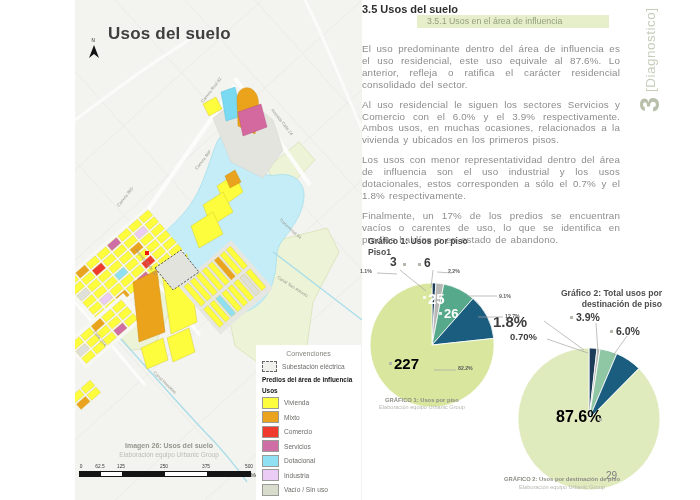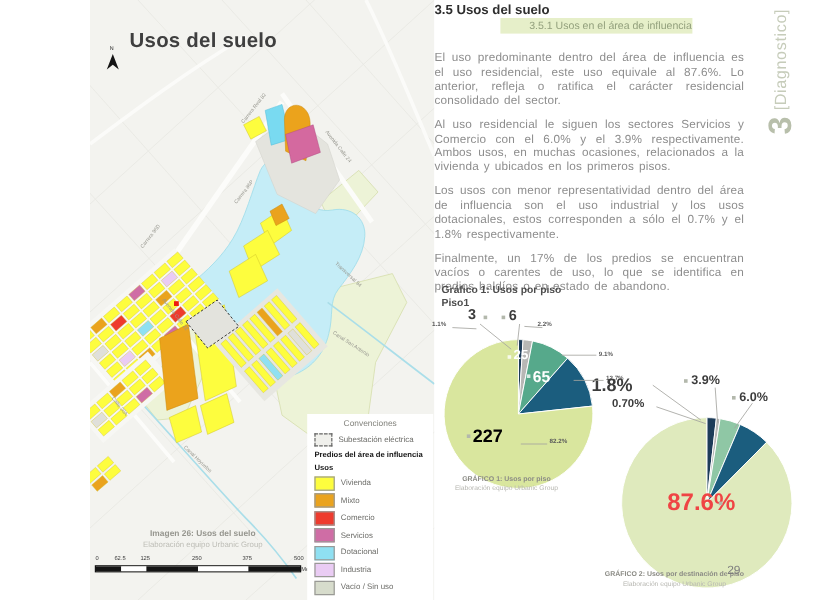--- a/index.html
+++ b/index.html
@@ -25,22 +25,22 @@
           padding:3px 6px;box-sizing:border-box;}
   .lg-title{text-align:center;font-size:7px;color:#83837d;margin:2px 0 4px;}
   .lg-row{display:flex;align-items:center;gap:5px;margin:2.5px 0;}
   .lg-sub-swatch{width:13px;height:9px;border:1px dashed #666;background:#f0f0ec;flex:none;}
   .lg-swatch{width:15px;height:10px;border:0.5px solid #9a9a96;flex:none;}
   .lg-strong{font-size:6.4px;font-weight:bold;color:#161616;margin:4px 0 1px;}
   .lg-label{font-size:6.6px;color:#6c6c68;}
 
   
   .heading{position:absolute;left:362px;top:3px;font-size:11px;font-weight:bold;color:#2e2e2e;}
-  .subhead{position:absolute;left:417px;top:15px;width:160px;height:13px;background:#e6efc9;
-           font-size:8.8px;color:#93a07d;line-height:13px;padding-left:24px;box-sizing:border-box;}
+  .subhead{position:absolute;left:417px;top:15px;width:192px;height:13px;background:#e6efc9;
+           font-size:8.8px;color:#93a07d;line-height:13px;padding-left:10px;box-sizing:border-box;}
   .paras{position:absolute;left:362px;top:43px;width:258px;font-size:9.8px;line-height:11.9px;
          color:#8d8d8d;text-align:justify;letter-spacing:.15px;word-spacing:1.2px;}
   .paras p{margin:0 0 8px 0;}
   .side-tab{position:absolute;left:595px;top:45px;width:110px;height:24px;transform:rotate(-90deg);
             display:flex;align-items:center;gap:5px;}
   .side-num{font-size:27px;font-weight:bold;color:#b8bfab;line-height:1;}
   .side-txt{font-size:13.5px;color:#c6ccba;letter-spacing:.5px;}
 
   
   .c1-title{position:absolute;left:368px;top:236px;font-size:8.6px;font-weight:bold;color:#4c4c4c;line-height:10.5px;}
@@ -340,49 +340,50 @@
         <path d="M62 62 L65.9 0.1 A62 62 0 0 1 73.8 1.1 Z" fill="#b7b7b5" stroke="#fff" stroke-width="0.8"></path>
         <path d="M62 62 L73.8 1.1 A62 62 0 0 1 103.0 15.5 Z" fill="#56a98b" stroke="#fff" stroke-width="0.8"></path>
         <path d="M62 62 L103.0 15.5 A62 62 0 0 1 123.7 55.4 Z" fill="#1b5d7e" stroke="#fff" stroke-width="0.8"></path>
         <path d="M62 62 L123.7 55.4 A62 62 0 1 1 62.0 0.0 Z" fill="#d9e69e" stroke="#fff" stroke-width="0.8"></path>
       </svg></div>
 
   <span class="pl-xs" style="left:360px;top:268px">1.1%</span>
   <span class="pl" style="left:390px;top:255px;font-size:12px">3</span>
   <span class="pl" style="left:424px;top:256px;font-size:12px">6</span>
   <span class="pl-xs" style="left:448px;top:268px">2.2%</span>
-  <span class="pl pl-w" style="left:428px;top:290px;font-size:11px">25</span>
-  <span class="pl pl-w" style="left:444px;top:306px;font-size:13px">65</span>
+  <span class="pl pl-w" style="left:428px;top:290px;font-size:15px">25</span>
+  <span class="pl pl-w" style="left:444px;top:306px;font-size:13px">26</span>
   <span class="pl-xs" style="left:499px;top:293px">9.1%</span>
   <span class="pl-xs" style="left:505px;top:313px">12.7%</span>
   <span class="pl" style="left:394px;top:355px;font-size:15px;color:#000000">227</span>
   <span class="pl-xs" style="left:458px;top:365px">82.2%</span>
 
   <span class="mk" style="left:403px;top:263px"></span>
   <span class="mk" style="left:418px;top:263px"></span>
   <span class="mk mk-light" style="left:423px;top:296px"></span>
   <span class="mk mk-light" style="left:439px;top:312px"></span>
   <span class="mk" style="left:389px;top:362px"></span>
 
   <div class="gcap" style="left:366px;top:397px;width:112px">GRÁFICO 1: Usos por piso</div>
   <div class="gcred" style="left:366px;top:404px;width:112px">Elaboración equipo Urbanic Group</div>
 
+  <div class="c2-title">Gráfico 2: Total usos por destinación de piso</div>
   <div id="pie2" class="pie"><svg width="142" height="142" viewBox="0 0 142 142">
         <path d="M71 71 L71.0 0.0 A71 71 0 0 1 79.0 0.5 Z" fill="#1d3c59" stroke="#fff" stroke-width="0.8"></path>
         <path d="M71 71 L79.0 0.5 A71 71 0 0 1 82.1 0.9 Z" fill="#b7b7b5" stroke="#fff" stroke-width="0.8"></path>
         <path d="M71 71 L82.1 0.9 A71 71 0 0 1 98.8 5.7 Z" fill="#8fc7a5" stroke="#fff" stroke-width="0.8"></path>
         <path d="M71 71 L98.8 5.7 A71 71 0 0 1 120.9 20.5 Z" fill="#1b5d7e" stroke="#fff" stroke-width="0.8"></path>
         <path d="M71 71 L120.9 20.5 A71 71 0 1 1 71.0 0.0 Z" fill="#dfeabd" stroke="#fff" stroke-width="0.8"></path>
       </svg></div>
 
   <span class="pl" style="left:493px;top:313px;font-size:15px">1.8%</span>
   <span class="pl" style="left:510px;top:331px;font-size:9.5px">0.70%</span>
   <span class="pl" style="left:576px;top:311px;font-size:10.5px">3.9%</span>
   <span class="pl" style="left:616px;top:325px;font-size:10.5px">6.0%</span>
-  <span class="pl" style="left:556px;top:408px;font-size:20px;color:#ef4444">87.6%</span>
+  <span class="pl" style="left:556px;top:408px;font-size:16px;color:#000000">87.6%</span>
 
   <span class="mk" style="left:570px;top:316px"></span>
   <span class="mk" style="left:610px;top:330px"></span>
   <span class="mk" style="left:599px;top:418px"></span>
 
   <div class="gcap" style="left:500px;top:476px;width:124px">GRÁFICO 2: Usos por destinación de piso</div>
   <div class="gcred" style="left:500px;top:484px;width:124px">Elaboración equipo Urbanic Group</div>
 
   <div class="pagenum">29</div>
 

